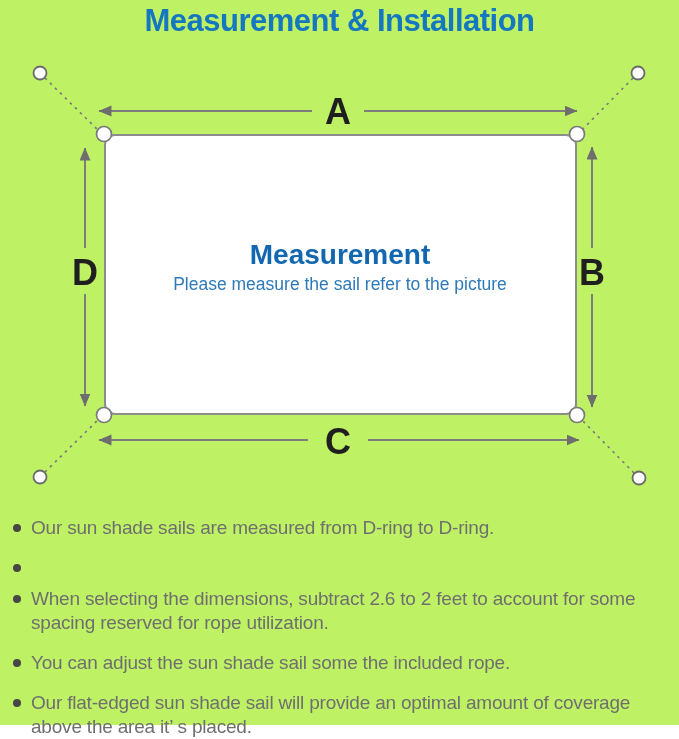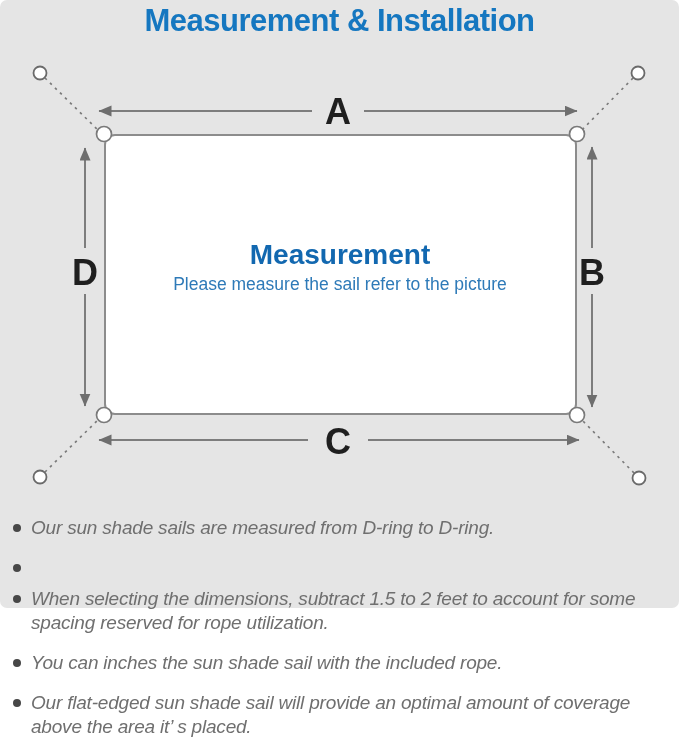--- a/index.html
+++ b/index.html
@@ -9,21 +9,21 @@
     --line-gray:#7d7d7d;
     --label-black:#1f1f1f;
     --note-text-gray:#6f6f6f;
     --bullet-gray:#474747;
   }
   html,body{margin:0;padding:0;background:#ffffff;}
   body{
     width:679px;height:739px;overflow:hidden;
     font-family:"Liberation Sans", sans-serif;
   }
-  .page{width:679px;height:608px;background:#e5e5e5;border-radius:7px;}
+  .page{width:679px;height:725px;background:#bef264;}
   .page-title{
     margin:0;padding-top:3px;height:42px;box-sizing:border-box;
     text-align:center;font-size:31px;line-height:36px;font-weight:bold;
     color:var(--title-blue);letter-spacing:-0.5px;
   }
   .diagram-wrap{width:679px;height:466px;}
   svg{display:block;}
   .ln{stroke:var(--line-gray);stroke-width:2;fill:none;}
   .dash{stroke:#7a7a7a;stroke-width:1.7;fill:none;stroke-dasharray:2.5 4.5;}
   .ring{fill:#ffffff;stroke:#6a6a6a;stroke-width:1.8;}
@@ -38,21 +38,21 @@
     fill:var(--diagram-title-blue);text-anchor:middle;
   }
   .diag-sub{
     font-family:"Liberation Sans", sans-serif;font-size:17.5px;
     fill:var(--diagram-subtitle-blue);text-anchor:middle;
   }
   .notes{
     list-style:none;margin:8px 0 0 0;padding:0 4px 0 13px;
   }
   .notes li{
-    display:flex;align-items:flex-start;gap:10px;margin-bottom:15px;font-style:italic;
+    display:flex;align-items:flex-start;gap:10px;margin-bottom:15px;
   }
   .dot{
     flex:0 0 auto;width:8px;height:8px;border-radius:50%;
     background:var(--bullet-gray);margin-top:8px;
   }
   .note-text{
     font-size:19px;line-height:1.3;color:var(--note-text-gray);
     letter-spacing:-0.2px;
   }
 </style>
@@ -113,25 +113,25 @@
   <ul class="notes">
       <li>
         <span class="dot"></span>
         <span class="note-text">Our sun shade sails are measured from D-ring to D-ring.</span>
       </li>
       <li>
         <span class="dot"></span>
       </li>
       <li>
         <span class="dot"></span>
-        <span class="note-text">When selecting the dimensions, subtract 1.5 to 2 feet to account for some spacing reserved for rope utilization.</span>
+        <span class="note-text">When selecting the dimensions, subtract 2.6 to 2 feet to account for some spacing reserved for rope utilization.</span>
       </li>
       <li>
         <span class="dot"></span>
-        <span class="note-text">You can inches the sun shade sail with the included rope.</span>
+        <span class="note-text">You can adjust the sun shade sail some the included rope.</span>
       </li>
       <li>
         <span class="dot"></span>
         <span class="note-text">Our flat-edged sun shade sail will provide an optimal amount of coverage above the area it’ s placed.</span>
       </li>
     </ul>
 
 </div>
 
 </body></html>

